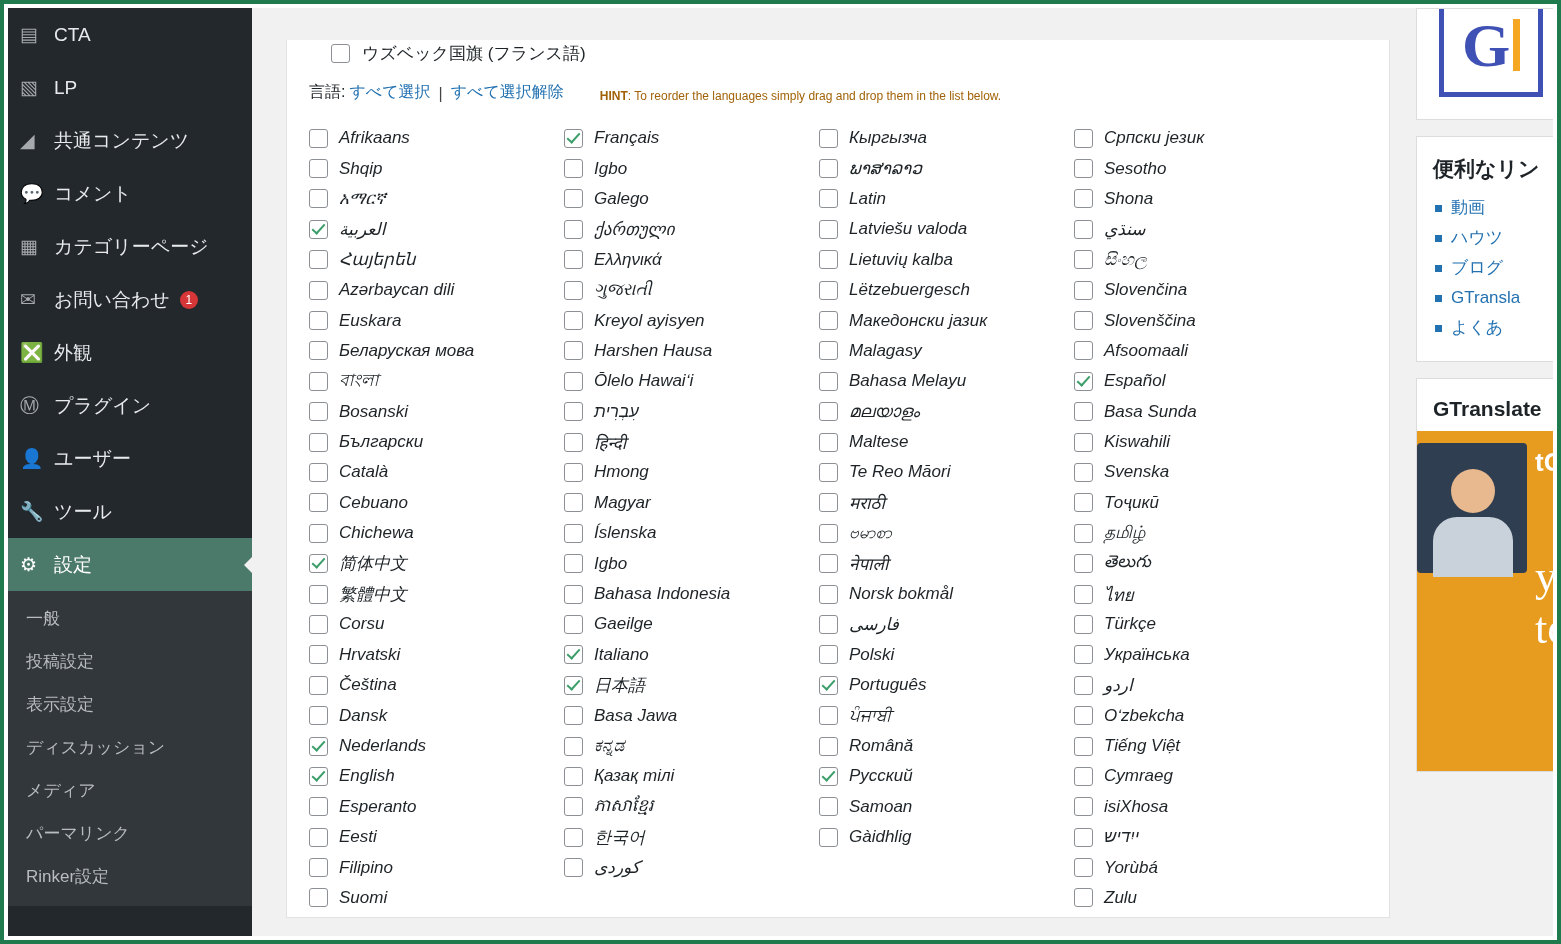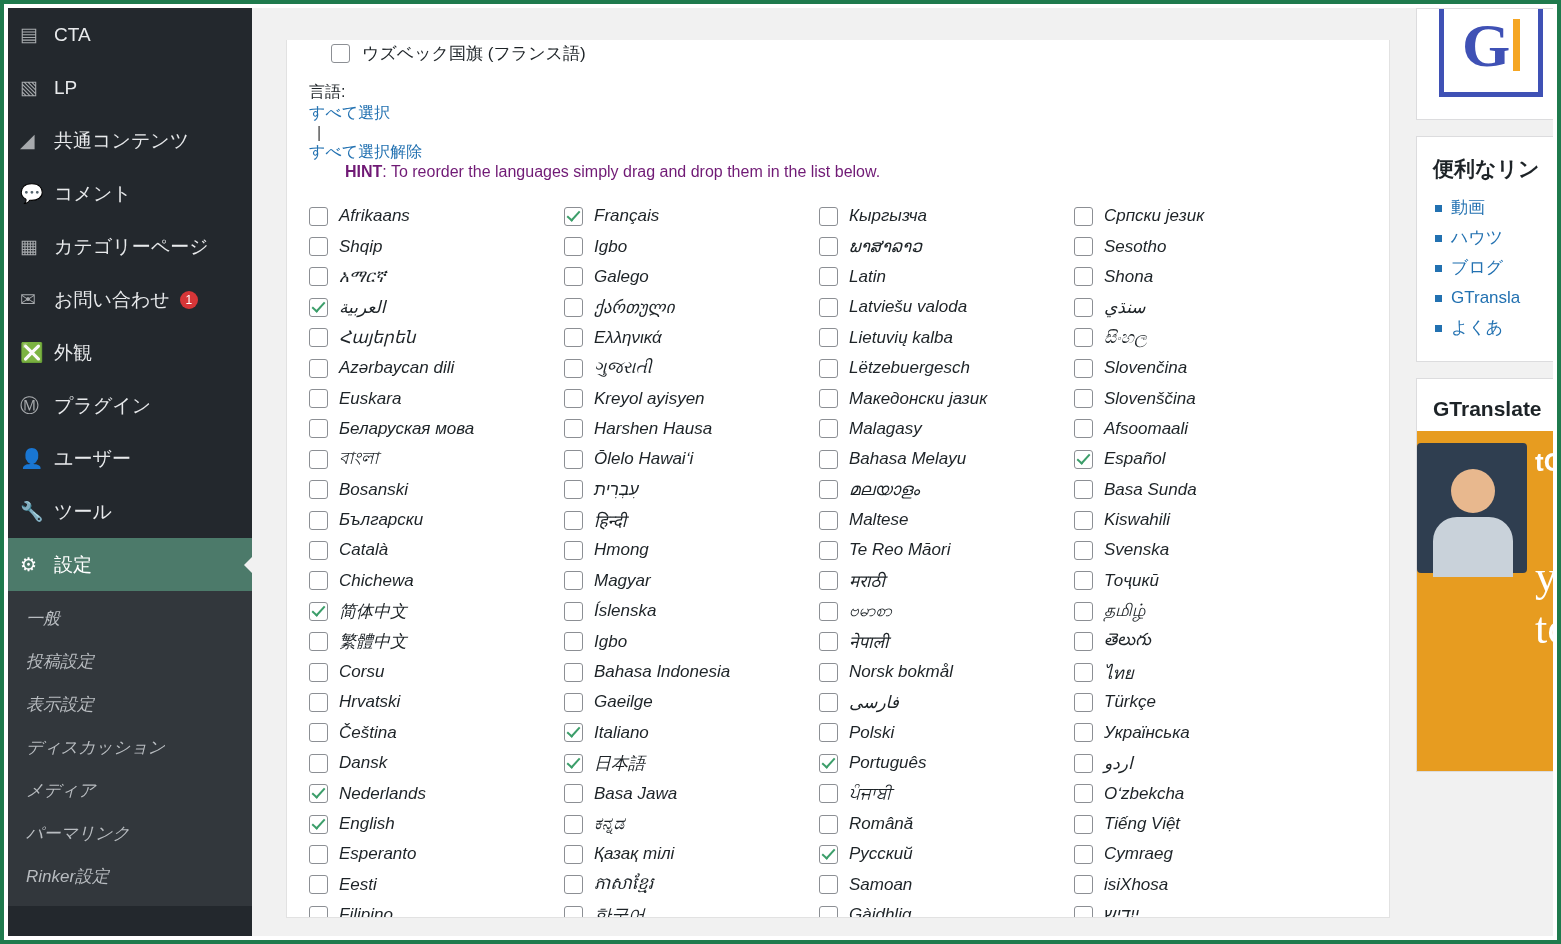--- a/index.html
+++ b/index.html
@@ -91,21 +91,20 @@
   }
   .submenu {
     background: #32373c;
     padding: 6px 0 8px 0;
   }
   .submenu-item {
     padding: 10px 0 10px 18px;
     font-size: 17px;
     color: #b8bcc0;
     white-space: nowrap;
-    font-style: italic;
   }
 
   
   .content {
     position: absolute;
     left: 248px;
     top: 4px;
     right: 4px;
     bottom: 4px;
     background: #f1f1f1;
@@ -131,35 +130,34 @@
     height: 26px;
     font-size: 17px;
     color: #1d2327;
     overflow: hidden;
   }
   .top-partial .cb {
     margin-right: 12px;
   }
   .lang-bar {
     display: flex;
-    align-items: flex-start;
+    align-items: flex-end;
     padding: 16px 0 14px 22px;
     font-size: 16px;
-    flex-direction: column;
   }
   .lang-bar .lb-label { color: #1d2327; margin-right: 4px; }
   a.link {
     color: #2271b1;
     cursor: pointer;
   }
   .sep { margin: 0 8px; color: #444; }
   .hint {
     margin-left: 36px;
-    font-size: 16px;
-    color: #701a75;
+    font-size: 12px;
+    color: #a16207;
   }
   .hint b { font-weight: bold; }
 
   .columns {
     display: flex;
     padding: 6px 0 0 22px;
     font-style: italic;
   }
   .col {
     width: 255px;
@@ -453,20 +451,24 @@
             <div class="opt">
               <span class="cb"></span>
               <span class="opt-label">Български</span>
             </div>
             <div class="opt">
               <span class="cb"></span>
               <span class="opt-label">Català</span>
             </div>
             <div class="opt">
               <span class="cb"></span>
+              <span class="opt-label">Cebuano</span>
+            </div>
+            <div class="opt">
+              <span class="cb"></span>
               <span class="opt-label">Chichewa</span>
             </div>
             <div class="opt">
               <span class="cb checked"></span>
               <span class="opt-label">简体中文</span>
             </div>
             <div class="opt">
               <span class="cb"></span>
               <span class="opt-label">繁體中文</span>
             </div>

